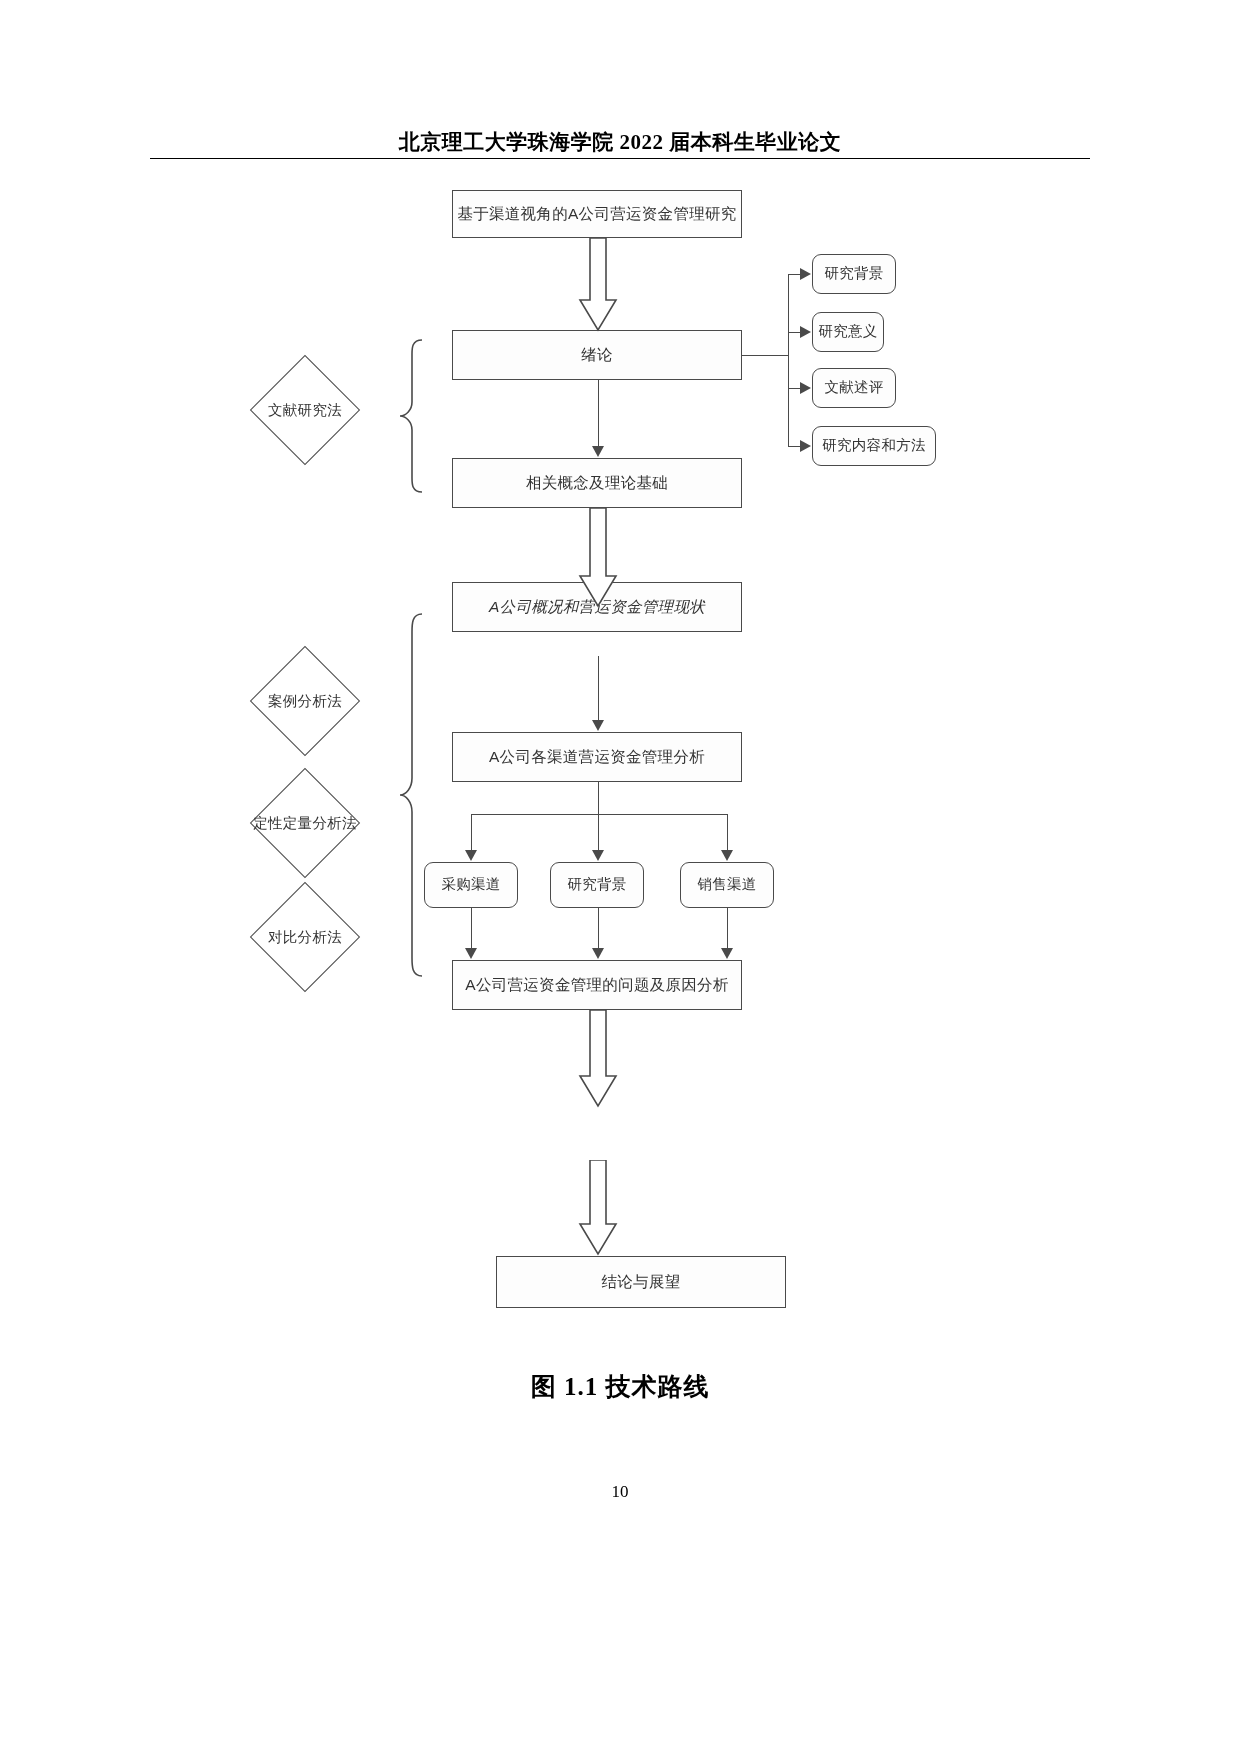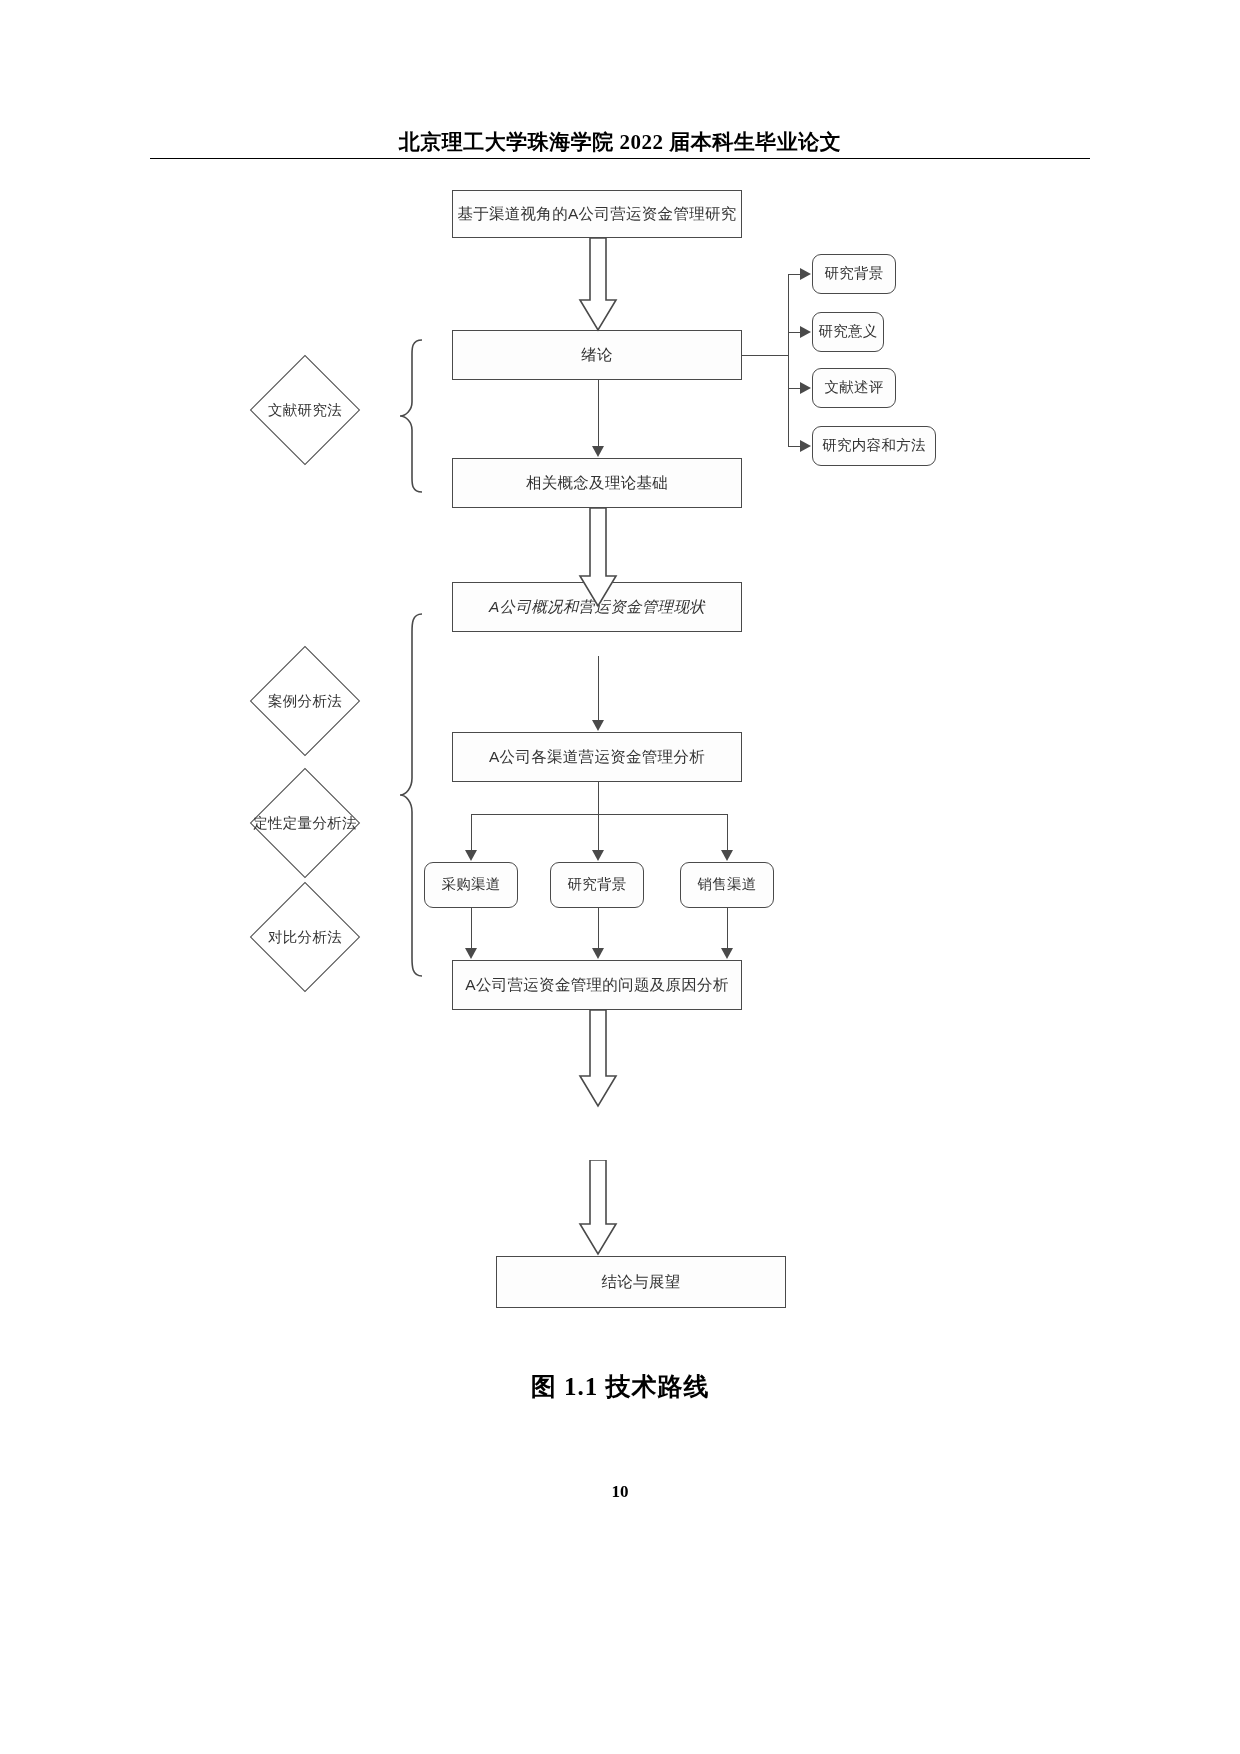--- a/index.html
+++ b/index.html
@@ -108,21 +108,21 @@
     font-weight:bold;
     color:#000;
     letter-spacing:1px;
   }
   .pagenum {
     position:absolute;
     left:0; top:1482px; width:1240px;
     text-align:center;
     font-family:"Liberation Serif", serif;
     font-size:17px;
-    font-weight:bold;
+    font-weight:normal;
     color:#000;
   }
 </style>
 </head>
 <body>
 
 <div class="page">
 
   <div class="header">北京理工大学珠海学院 2022 届本科生毕业论文</div>
   <div class="header-rule"></div>

